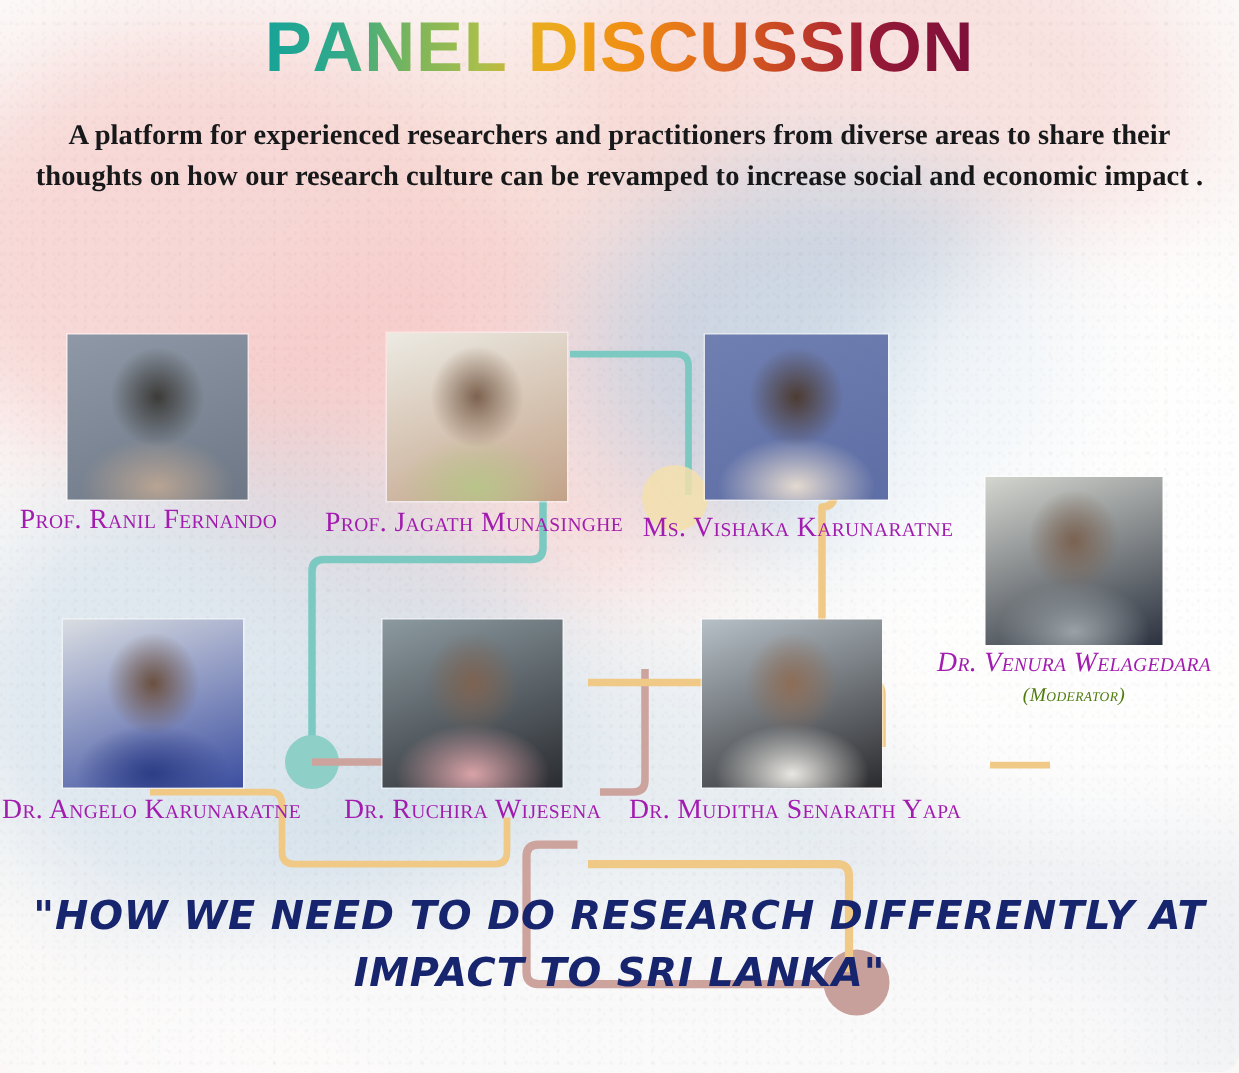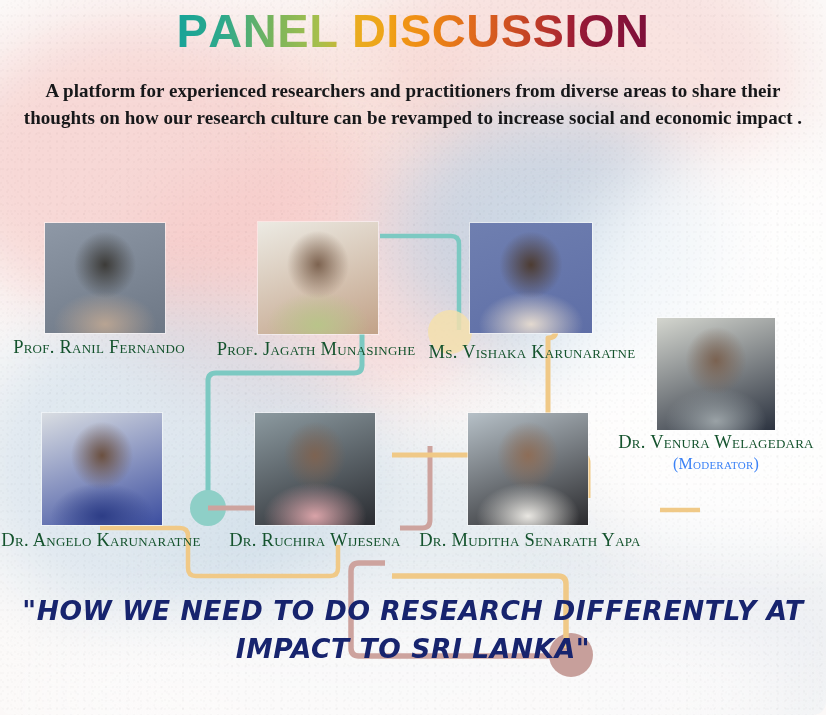--- a/index.html
+++ b/index.html
@@ -82,31 +82,31 @@
     background-size:cover; background-position:center;
     box-shadow:0 0 0 1px rgba(255,255,255,.45);
   }
   .pname {
     position:absolute; left:50%; transform:translateX(-50%);
     white-space:nowrap;
     font-family:"Liberation Serif", serif;
     font-variant:small-caps;
     font-size:18.5px;
     letter-spacing:.25px;
-    color:#14532d;
+    color:#a21caf;
     text-align:center;
   }
   .prole {
     position:absolute; left:50%; transform:translateX(-50%);
     white-space:nowrap;
     font-family:"Liberation Serif", serif;
     font-variant:small-caps;
-    font-size:16px;
+    font-size:13px;
     letter-spacing:.25px;
-    color:#3b82f6;
+    color:#4d7c0f;
     text-align:center;
   }
 
   
   #quote {
     position:absolute; left:20px; top:592px; width:786px;
     text-align:center;
     font-family:"DejaVu Sans", sans-serif;
     font-weight:bold;
     font-style:italic;
@@ -166,21 +166,21 @@
         <div class="pname" style="left: 99px; top: 337px;">Prof. Ranil Fernando</div>
       </div>
       <div class="panelist" style="left: 0px; top: 0px; width: 826px; height: 715px; pointer-events: none;">
         <div class="photo" style="left: 258px; top: 222px; width: 120px; height: 112px; background-image: radial-gradient(36% 42% at 50% 38%, rgb(125, 99, 80) 0%, rgba(0, 0, 0, 0) 72%), radial-gradient(55% 38% at 50% 92%, rgb(185, 196, 138) 0%, rgba(0, 0, 0, 0) 78%), linear-gradient(160deg, rgb(236, 234, 227) 0%, rgb(194, 162, 136) 100%);"></div>
         <div class="pname" style="left: 316px; top: 339px;">Prof. Jagath Munasinghe</div>
       </div>
       <div class="panelist" style="left: 0px; top: 0px; width: 826px; height: 715px; pointer-events: none;">
         <div class="photo" style="left: 470px; top: 223px; width: 122px; height: 110px; background-image: radial-gradient(36% 42% at 50% 38%, rgb(77, 60, 50) 0%, rgba(0, 0, 0, 0) 72%), radial-gradient(55% 38% at 50% 92%, rgb(227, 217, 207) 0%, rgba(0, 0, 0, 0) 78%), linear-gradient(160deg, rgb(111, 127, 176) 0%, rgb(94, 110, 166) 100%);"></div>
         <div class="pname" style="left: 532px; top: 342px;">Ms. Vishaka Karunaratne</div>
       </div>
-      <div class="panelist" style="left: 0px; top: 0px; width: 826px; height: 715px; pointer-events: none;">
+      <div class="panelist" style="left: 0px; top: 0px; width: 826px; height: 715px; pointer-events: none; font-style: italic;">
         <div class="photo" style="left: 657px; top: 318px; width: 118px; height: 112px; background-image: radial-gradient(36% 42% at 50% 38%, rgb(122, 98, 81) 0%, rgba(0, 0, 0, 0) 72%), radial-gradient(55% 38% at 50% 92%, rgb(154, 162, 166) 0%, rgba(0, 0, 0, 0) 78%), linear-gradient(160deg, rgb(212, 214, 207) 0%, rgb(44, 51, 64) 100%);"></div>
         <div class="pname" style="left: 716px; top: 432px;">Dr. Venura Welagedara</div>
         <div class="prole" style="left: 716px; top: 455px;">(Moderator)</div>
       </div>
       <div class="panelist" style="left: 0px; top: 0px; width: 826px; height: 715px; pointer-events: none;">
         <div class="photo" style="left: 42px; top: 413px; width: 120px; height: 112px; background-image: radial-gradient(36% 42% at 50% 38%, rgb(107, 80, 64) 0%, rgba(0, 0, 0, 0) 72%), radial-gradient(55% 38% at 50% 92%, rgb(45, 61, 134) 0%, rgba(0, 0, 0, 0) 78%), linear-gradient(160deg, rgb(217, 221, 226) 0%, rgb(60, 78, 160) 100%);"></div>
         <div class="pname" style="left: 101px; top: 530px;">Dr. Angelo Karunaratne</div>
       </div>
       <div class="panelist" style="left: 0px; top: 0px; width: 826px; height: 710px; pointer-events: none;">
         <div class="photo" style="left: 255px; top: 413px; width: 120px; height: 112px; background-image: radial-gradient(36% 42% at 50% 38%, rgb(125, 99, 82) 0%, rgba(0, 0, 0, 0) 72%), radial-gradient(55% 38% at 50% 92%, rgb(217, 163, 168) 0%, rgba(0, 0, 0, 0) 78%), linear-gradient(160deg, rgb(140, 154, 160) 0%, rgb(42, 44, 49) 100%);"></div>

